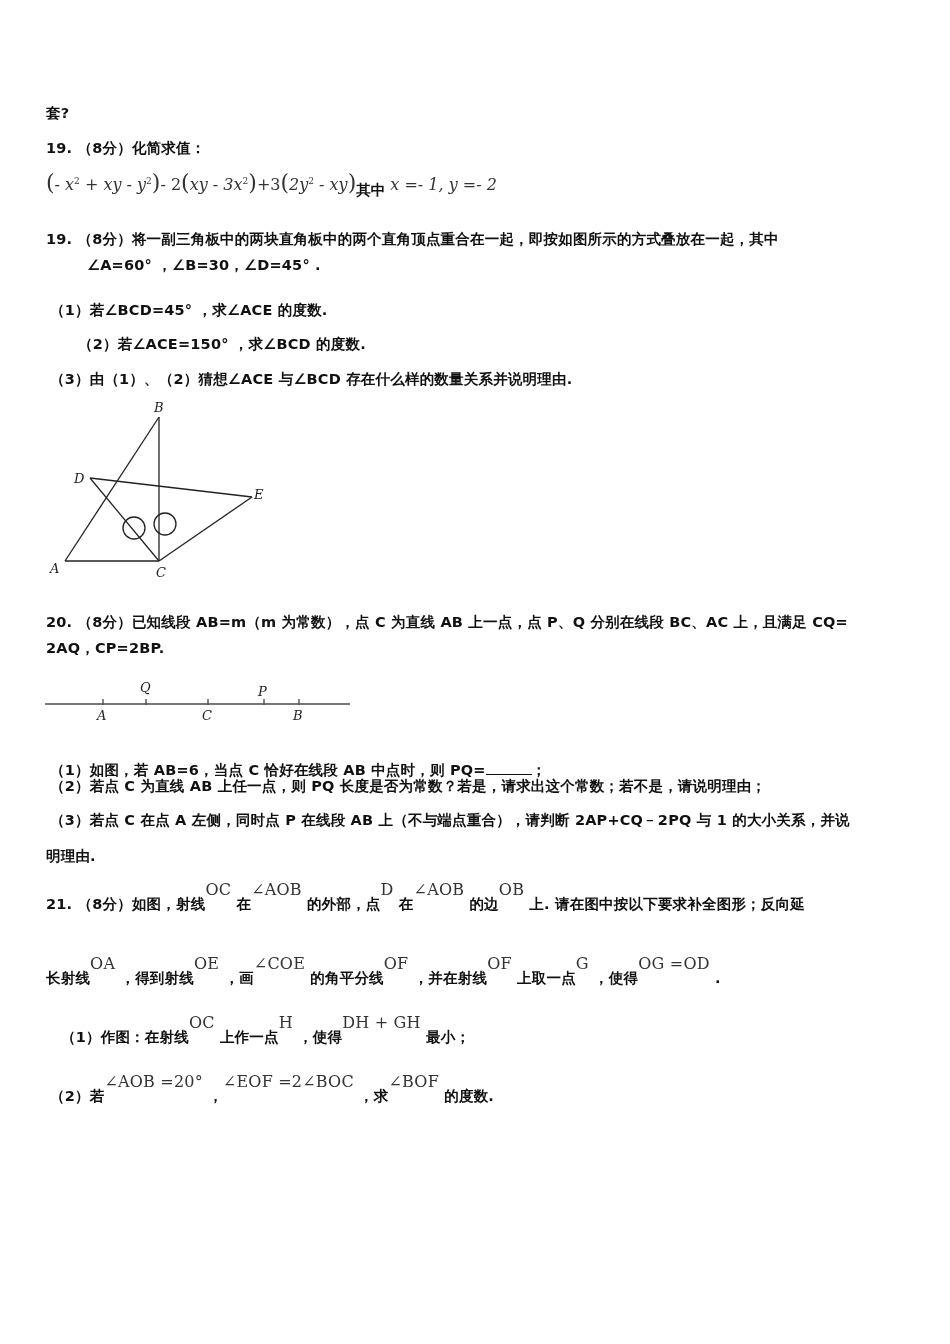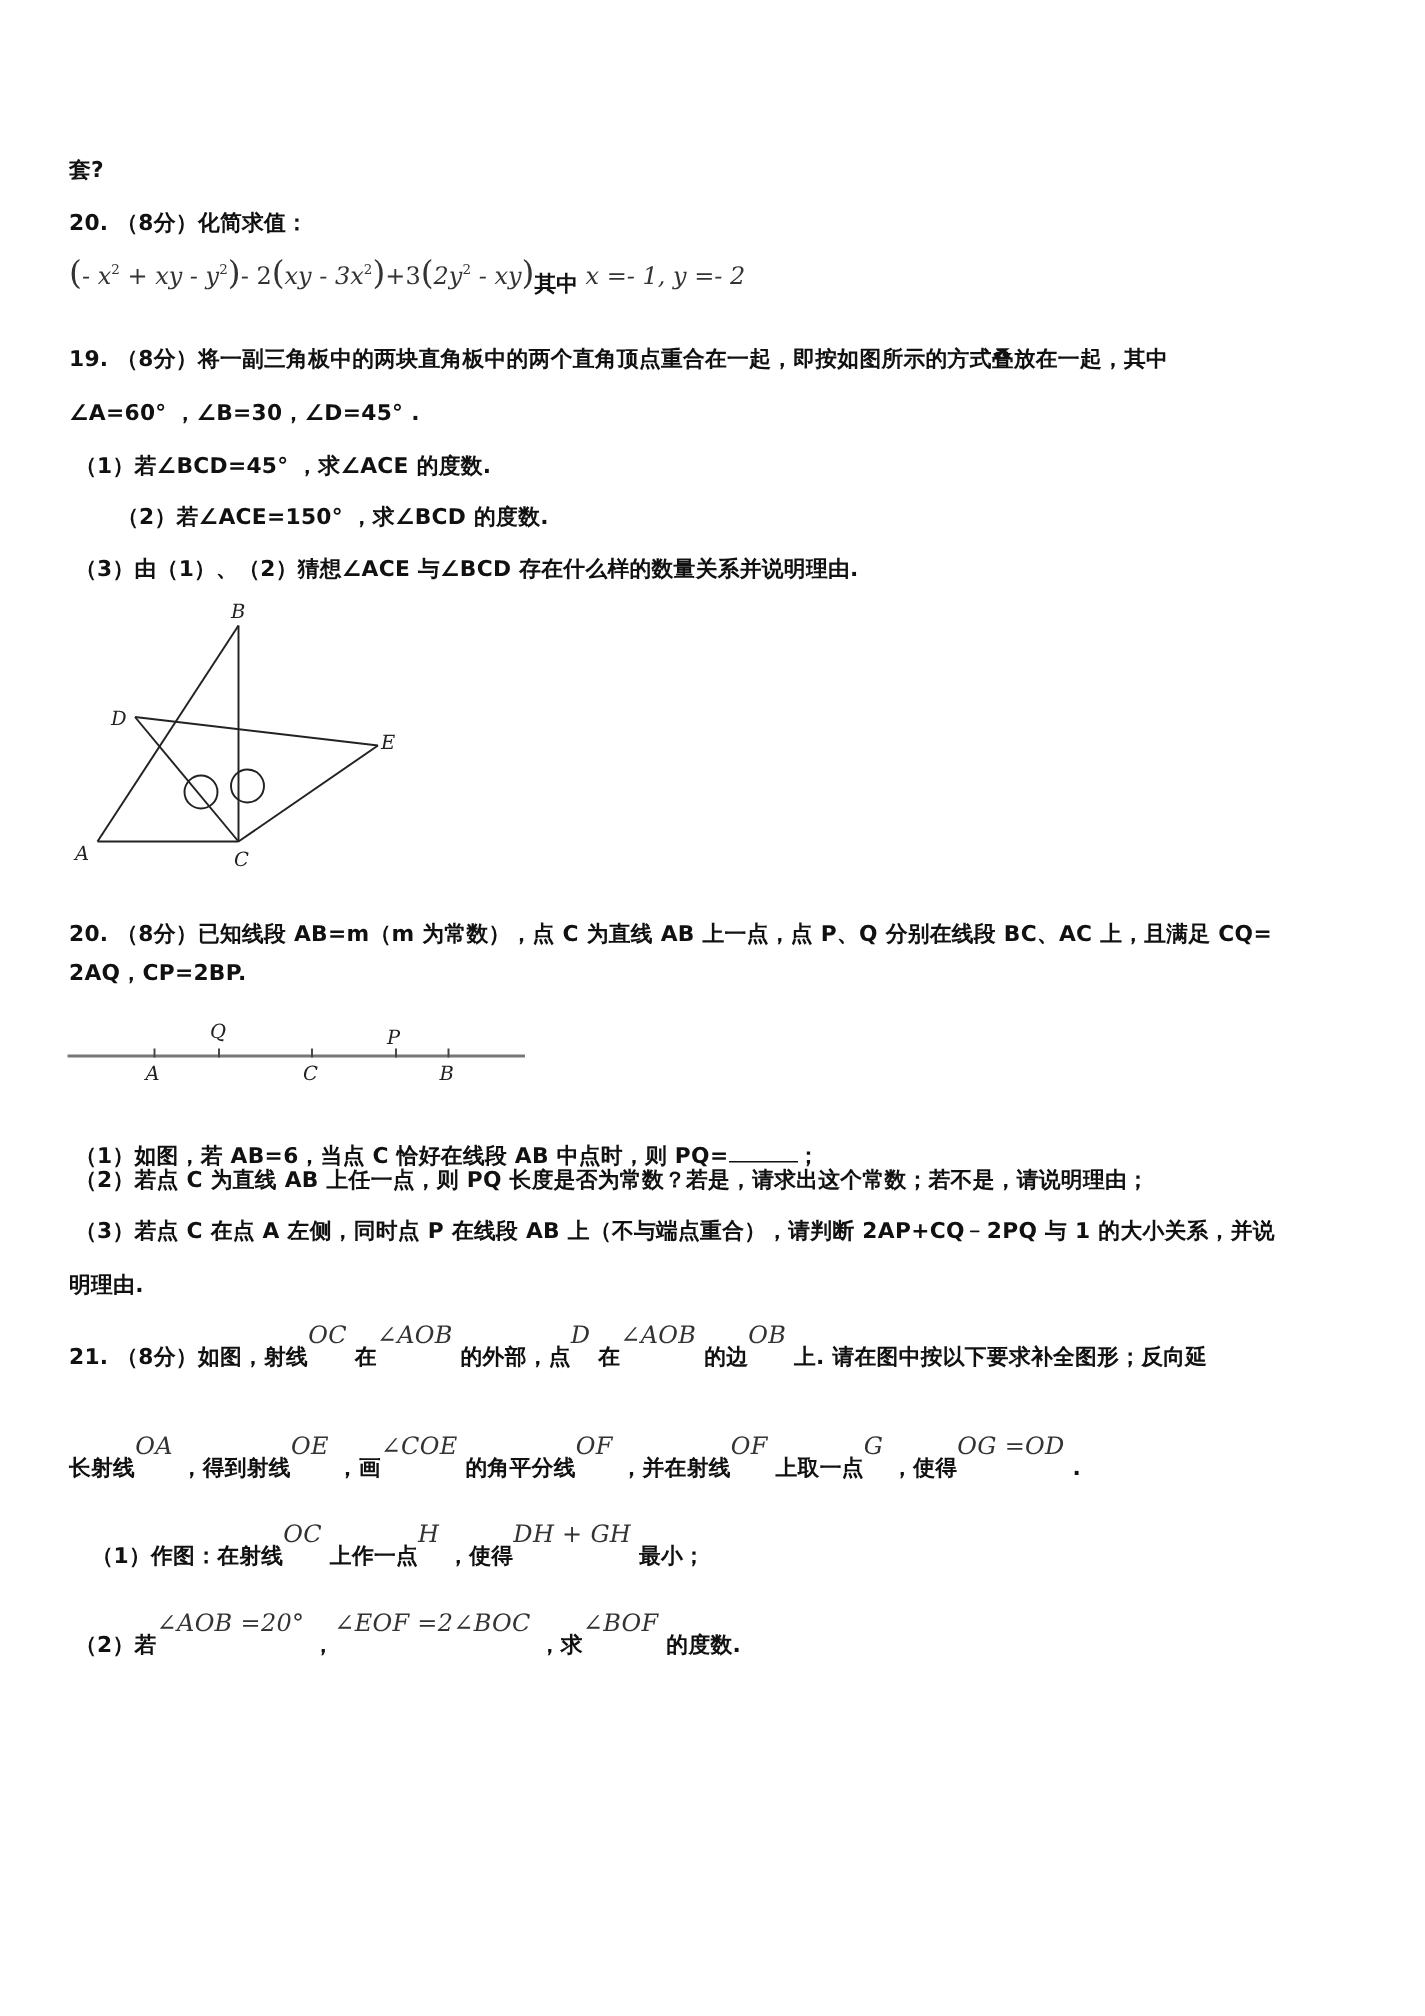--- a/index.html
+++ b/index.html
@@ -1,40 +1,40 @@
 <!DOCTYPE html>
 <html><head>
 <meta charset="utf-8">
 <style>
   html, body { margin:0; padding:0; background:#ffffff; }
   body { width:950px; height:1344px; position:relative; overflow:hidden;
          font-family:"DejaVu Sans", sans-serif; color:#111; }
   .line { position:absolute; left:46px; font-size:14.5px; font-weight:bold; white-space:nowrap; letter-spacing:0.2px; }
-  .math { font-family:"DejaVu Serif", serif; font-style:italic; font-weight:normal; font-size:16px; color:#333; }
+  .math { font-family:"DejaVu Serif", serif; font-weight:normal; font-size:16px; color:#333; }
   .sup { position:relative; top:-14px; }
   .formula { position:absolute; left:46px; top:170px; font-family:"DejaVu Serif", serif; font-size:16px; color:#333; white-space:nowrap; }
   .formula .big { font-size:22px; font-style:normal; }
   .formula i { font-style:italic; }
   .formula sup { font-size:9px; }
   .blank { display:inline-block; width:46px; border-bottom:1px solid #111; height:12px; vertical-align:baseline; }
   svg text { font-family:"DejaVu Serif", serif; font-style:italic; font-size:13px; fill:#222; }
 </style>
 </head>
 <body>
 
 <div class="line" style="top:104px;">套?</div>
 
-<div class="line" style="top:139px;">20. （8分）化简求值：</div>
+<div class="line" style="top:139px;">19. （8分）化简求值：</div>
 <div class="formula">
   <span class="big">(</span><i>- x</i><sup>2</sup><i> + xy -  y</i><sup>2</sup><span class="big">)</span><span>- 2</span><span class="big">(</span><i>xy - 3x</i><sup>2</sup><span class="big">)</span><span>+3</span><span class="big">(</span><i>2y</i><sup>2</sup><i> -  xy</i><span class="big">)</span><span style="font-family:'DejaVu Sans',sans-serif;font-weight:bold;font-size:14.5px;color:#111;position:relative;top:5px;">其中</span>
   <i>x =- 1, y =- 2</i>
 </div>
 
 <div class="line" style="top:230px;">19. （8分）将一副三角板中的两块直角板中的两个直角顶点重合在一起，即按如图所示的方式叠放在一起，其中</div>
-<div class="line" style="top:266px;">∠A=60° ，∠B=30，∠D=45° .</div>
+<div class="line" style="top:256px;margin-left:41px;">∠A=60° ，∠B=30，∠D=45° .</div>
 <div class="line" style="top:301px;left:50px;">（1）若∠BCD=45° ，求∠ACE 的度数.</div>
 <div class="line" style="top:335px;left:50px;margin-left:28px;">（2）若∠ACE=150° ，求∠BCD 的度数.</div>
 <div class="line" style="top:370px;left:50px;">（3）由（1）、（2）猜想∠ACE 与∠BCD 存在什么样的数量关系并说明理由.</div>
 
 <svg style="position:absolute;left:40px;top:395px;" width="250" height="190">
   <g stroke="#222" stroke-width="1.3" fill="none">
     <line x1="25" y1="166" x2="119" y2="166"></line>
     <line x1="25" y1="166" x2="119" y2="22"></line>
     <line x1="119" y1="22" x2="119" y2="166"></line>
     <line x1="50" y1="83" x2="119" y2="166"></line>

